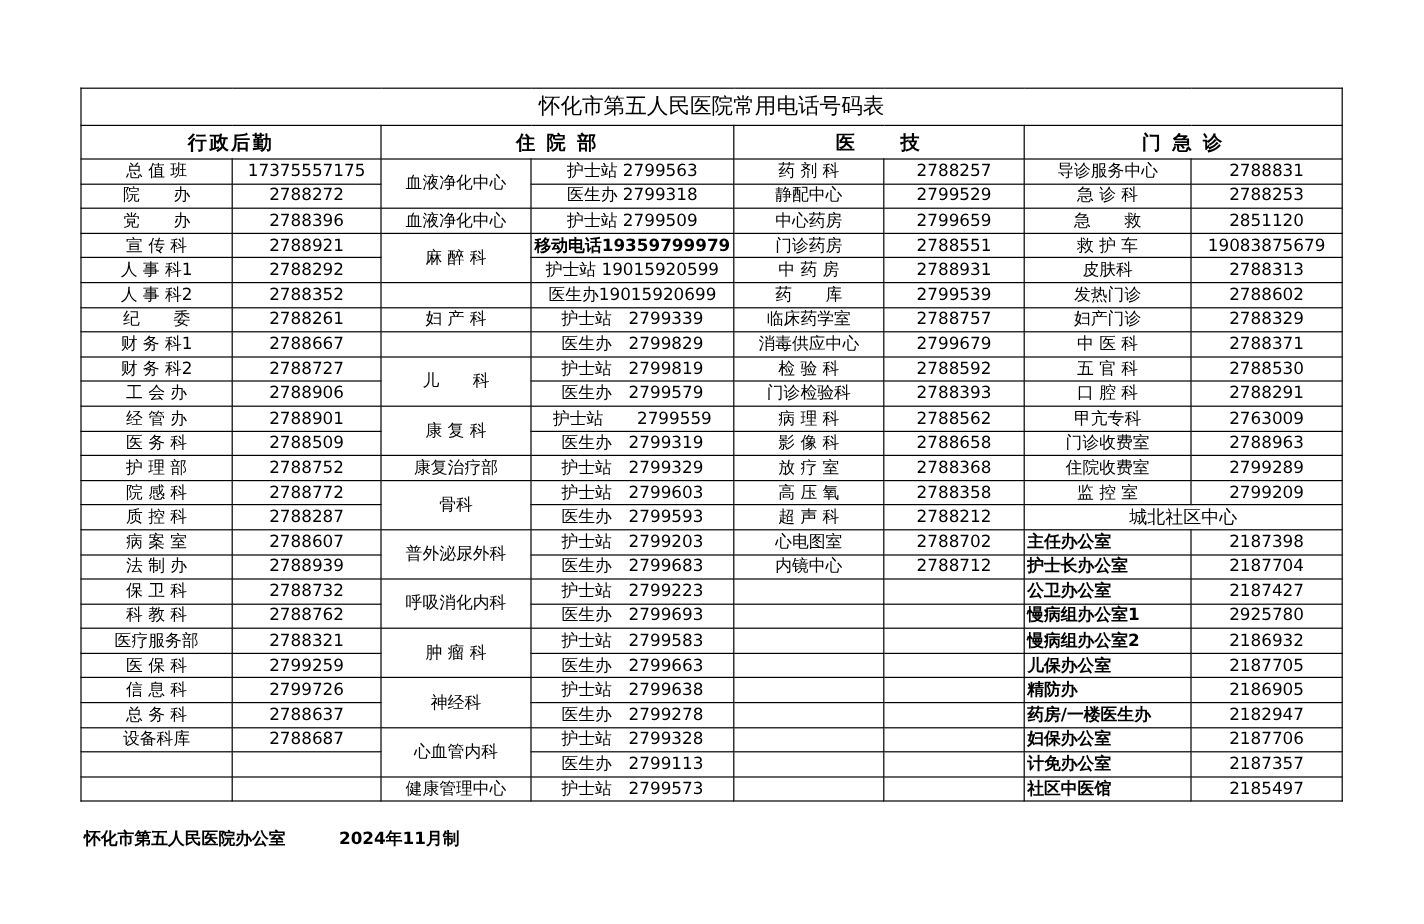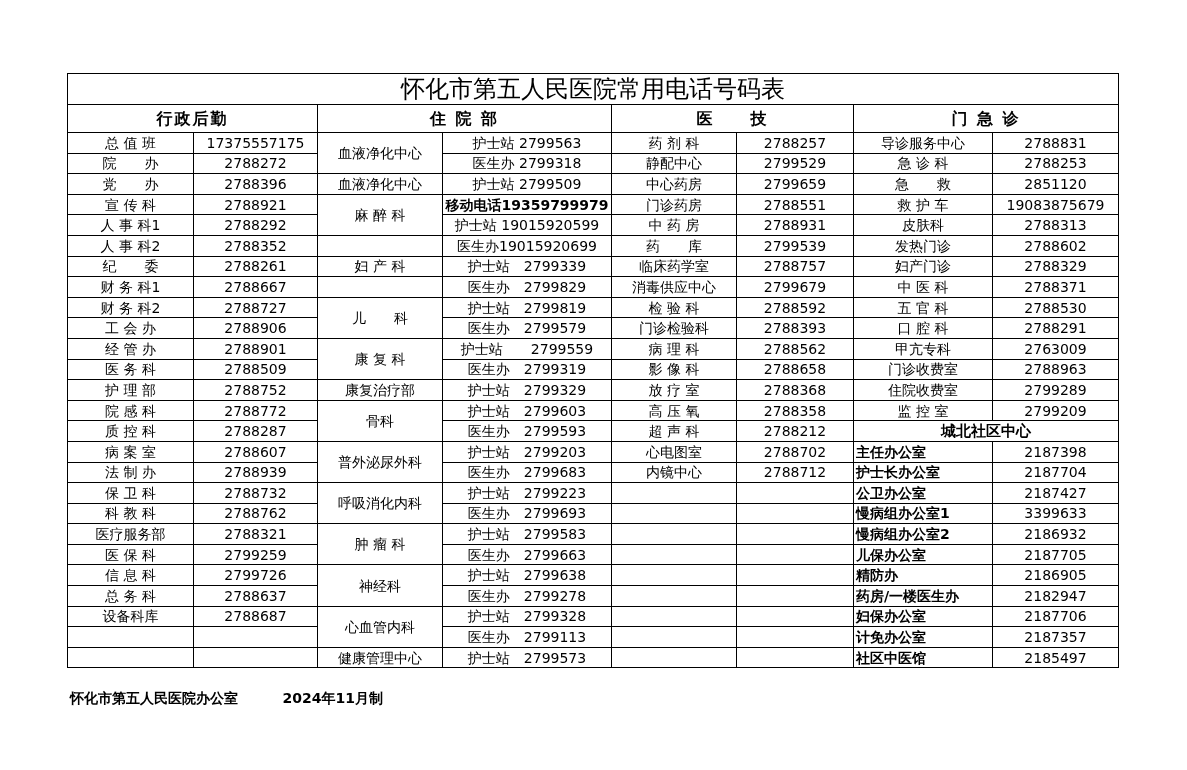--- a/index.html
+++ b/index.html
@@ -1,23 +1,23 @@
 <!DOCTYPE html>
 <html><head>
 <meta charset="utf-8">
 <style>
   html, body { margin:0; padding:0; background:#ffffff; }
   body { width:1187px; height:770px; position:relative; font-family:"DejaVu Sans", "Liberation Sans", sans-serif; color:#000; overflow:hidden; }
   table.phone { position:absolute; left:67px; top:73px; border-collapse:collapse; table-layout:fixed; width:1051px; }
   table.phone td { border:1px solid #000; padding:0; height:19.6px; font-size:14px; line-height:16px; text-align:center; white-space:nowrap; overflow:hidden; }
-  table.phone tr.title td { height:30px; font-size:24px; line-height:28px; }
+  table.phone tr.title td { height:30px; font-size:18px; line-height:28px; }
   table.phone tr.head td { height:27px; font-size:16px; font-weight:bold; letter-spacing:2px; }
   td.left { text-align:left !important; padding-left:2px !important;font-weight:bold; }
   td.bold { font-weight:bold; }
-  td.sub { font-weight:bold; font-size:15px !important; }
+  td.sub { font-weight:normal; font-size:15px !important; }
   .footer { position:absolute; left:70px; top:690px; font-size:14px; }
   .footer span { margin-right:40px;font-weight:bold; }
 </style>
 </head>
 <body>
 
 <table class="phone">
   <colgroup>
     <col style="width:126px">
       <col style="width:124px">
@@ -211,21 +211,21 @@
         <td class="left">公卫办公室</td>
         <td>2187427</td>
       </tr>
       <tr>
         <td>科 教 科</td>
         <td>2788762</td>
         <td>医生办　2799693</td>
         <td></td>
         <td></td>
         <td class="left">慢病组办公室1</td>
-        <td>3399633</td>
+        <td>2925780</td>
       </tr>
       <tr>
         <td>医疗服务部</td>
         <td>2788321</td>
         <td rowspan="2">肿 瘤 科</td>
         <td>护士站　2799583</td>
         <td></td>
         <td></td>
         <td class="left">慢病组办公室2</td>
         <td>2186932</td>

